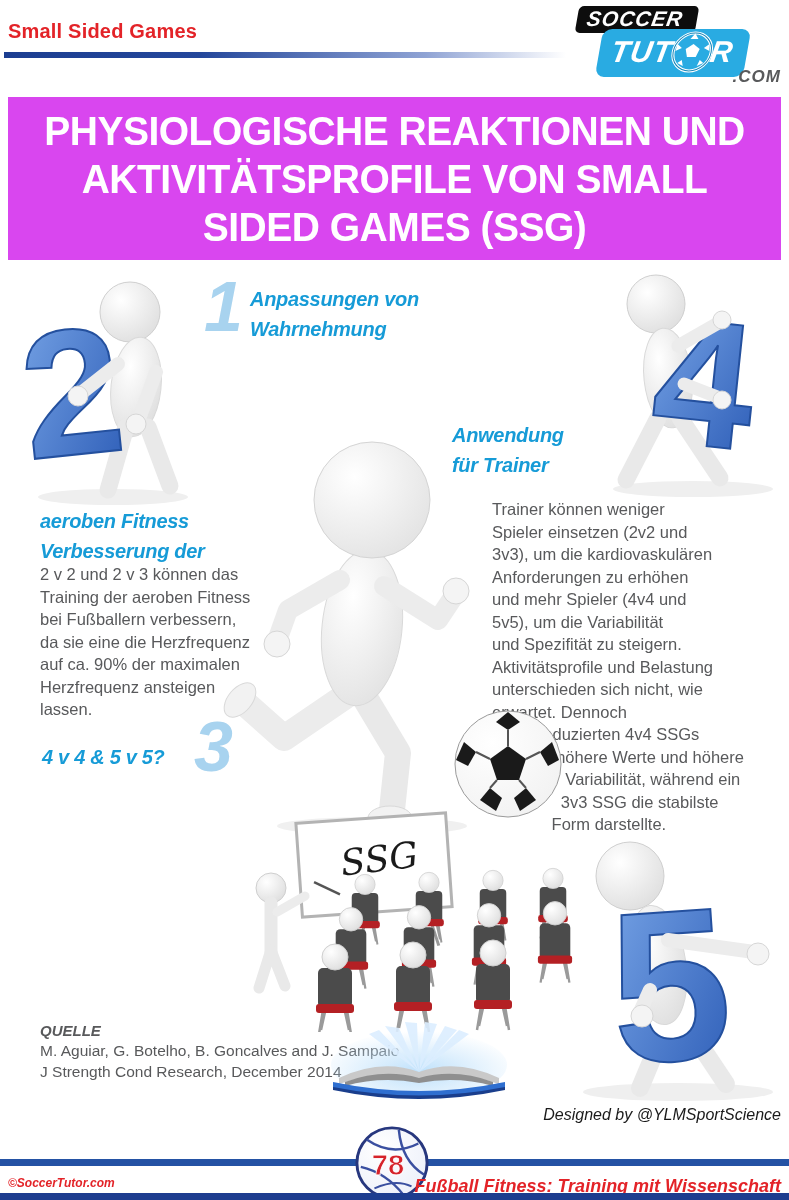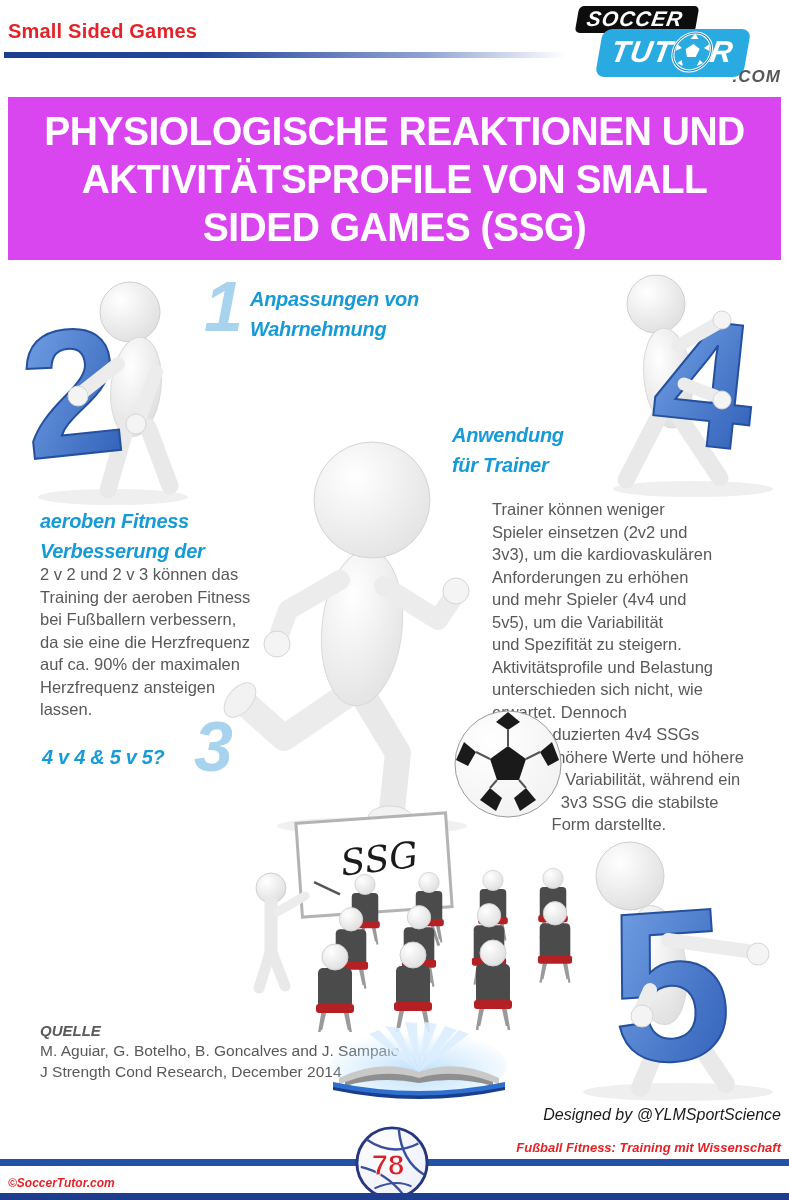--- a/index.html
+++ b/index.html
@@ -43,21 +43,21 @@
                  line-height:21px; white-space:pre; }
 
   .credit { position:absolute; right:8px; top:1106px; color:#1a1a1a; font-size:16px;
             font-style:italic;text-align:center; }
 
   
   .footer-rule { position:absolute; left:0; top:1159px; width:789px; height:7px; background:#2452a4; }
   .page-ball { position:absolute; left:353px; top:1124px; }
   .footer-left { position:absolute; left:8px; top:1176px; color:#e32328; font-size:12px;
                  font-weight:bold; font-style:italic; }
-  .footer-right { position:absolute; right:8px; top:1140px; color:#e32328; font-size:13px;
+  .footer-right { position:absolute; right:8px; top:1176px; color:#e32328; font-size:18px;
                   font-weight:bold; font-style:italic; }
   .bottom-bar { position:absolute; left:0; bottom:0; width:789px; height:7px; background:#1e3d8f; }
 
   .fig { position:absolute; }
 </style>
 </head>
 <body>
 
 <div class="page">
 

